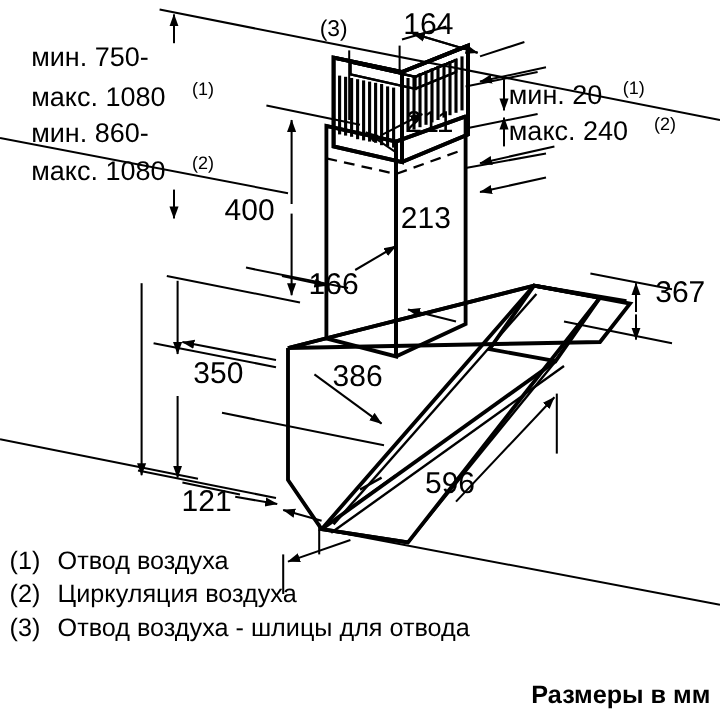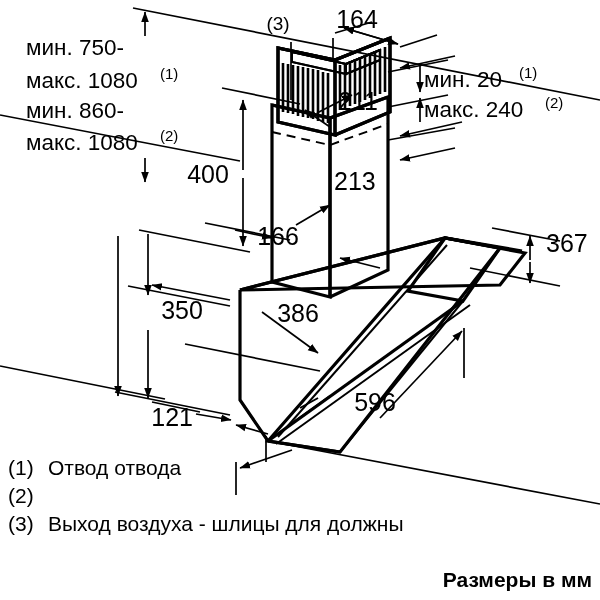--- a/index.html
+++ b/index.html
@@ -324,26 +324,27 @@
 
     <g>
       <path class="dim" d="M 145,36 L 145,12" marker-end="url(#ah)"></path>
       <path class="dim" d="M 145,158 L 145,182" marker-end="url(#ah)"></path>
     </g>
   </svg>
 
   <div id="legend">
     <div class="legend-row">
       <div class="legend-num">(1)</div>
-      <div class="legend-text">Отвод отвода</div>
+      <div class="legend-text">Отвод воздуха</div>
     </div>
     <div class="legend-row">
       <div class="legend-num">(2)</div>
+      <div class="legend-text">Циркуляция воздуха</div>
     </div>
     <div class="legend-row">
       <div class="legend-num">(3)</div>
-      <div class="legend-text">Выход воздуха - шлицы для должны</div>
+      <div class="legend-text">Отвод воздуха - шлицы для отвода</div>
     </div>
   </div>
 
   <div id="units">Размеры в мм</div>
 
 </div>
 
 </body></html>

